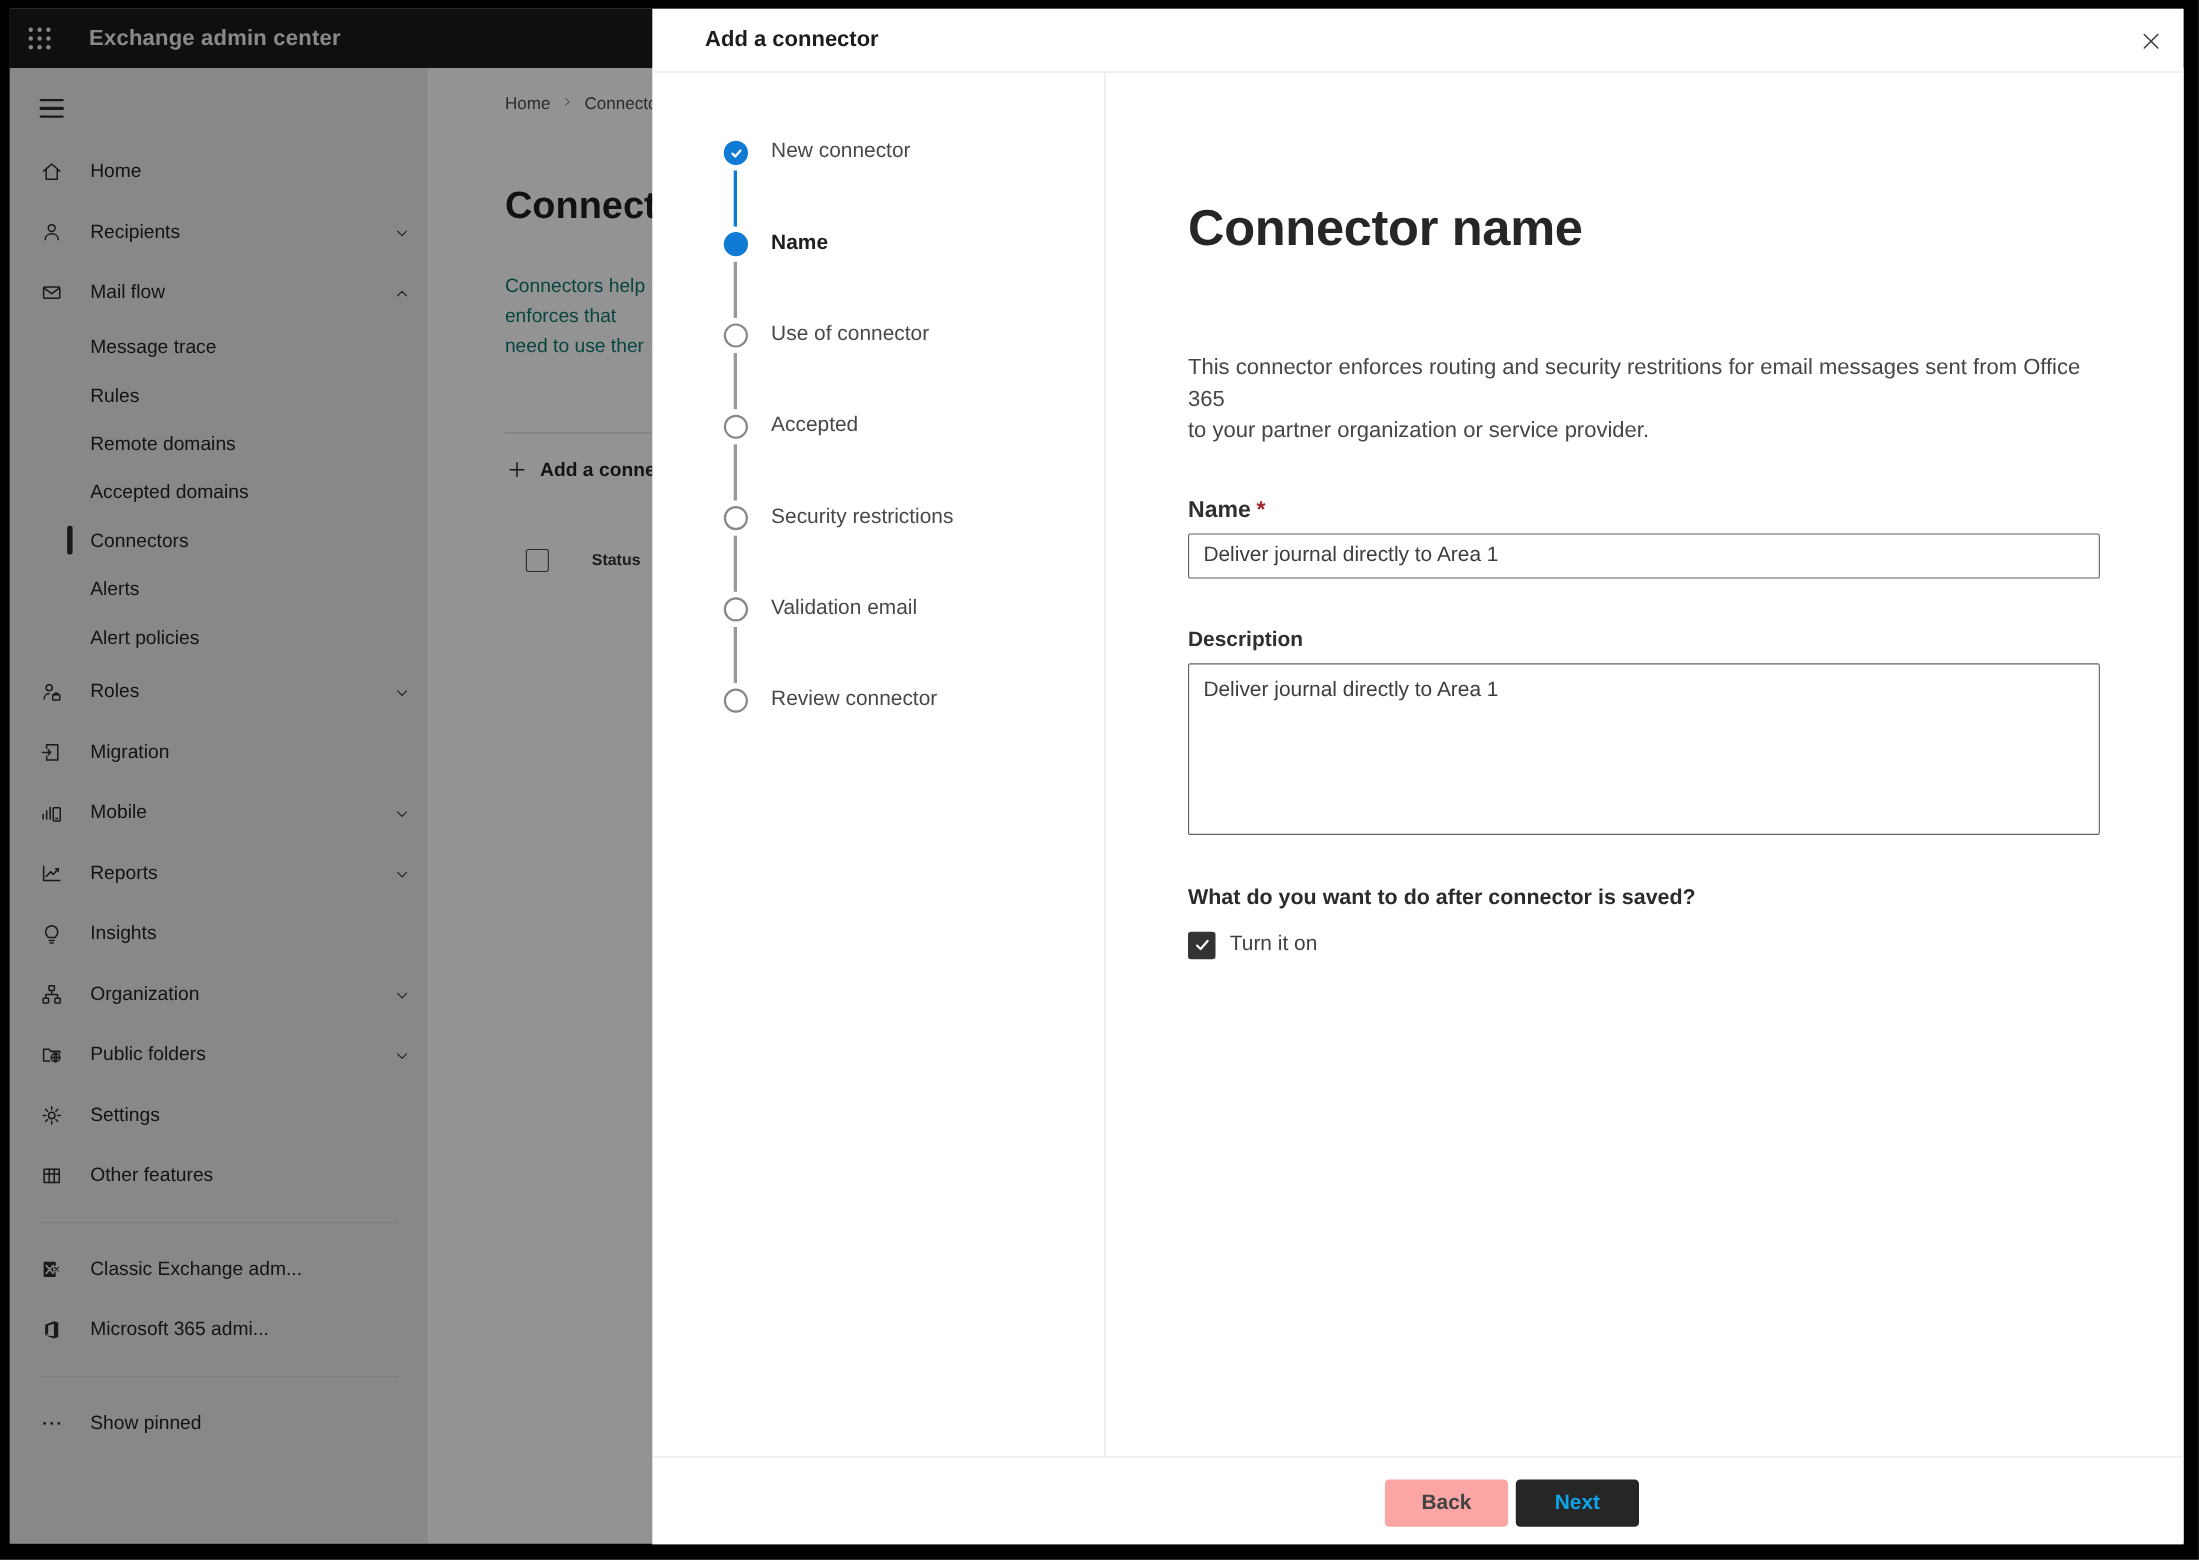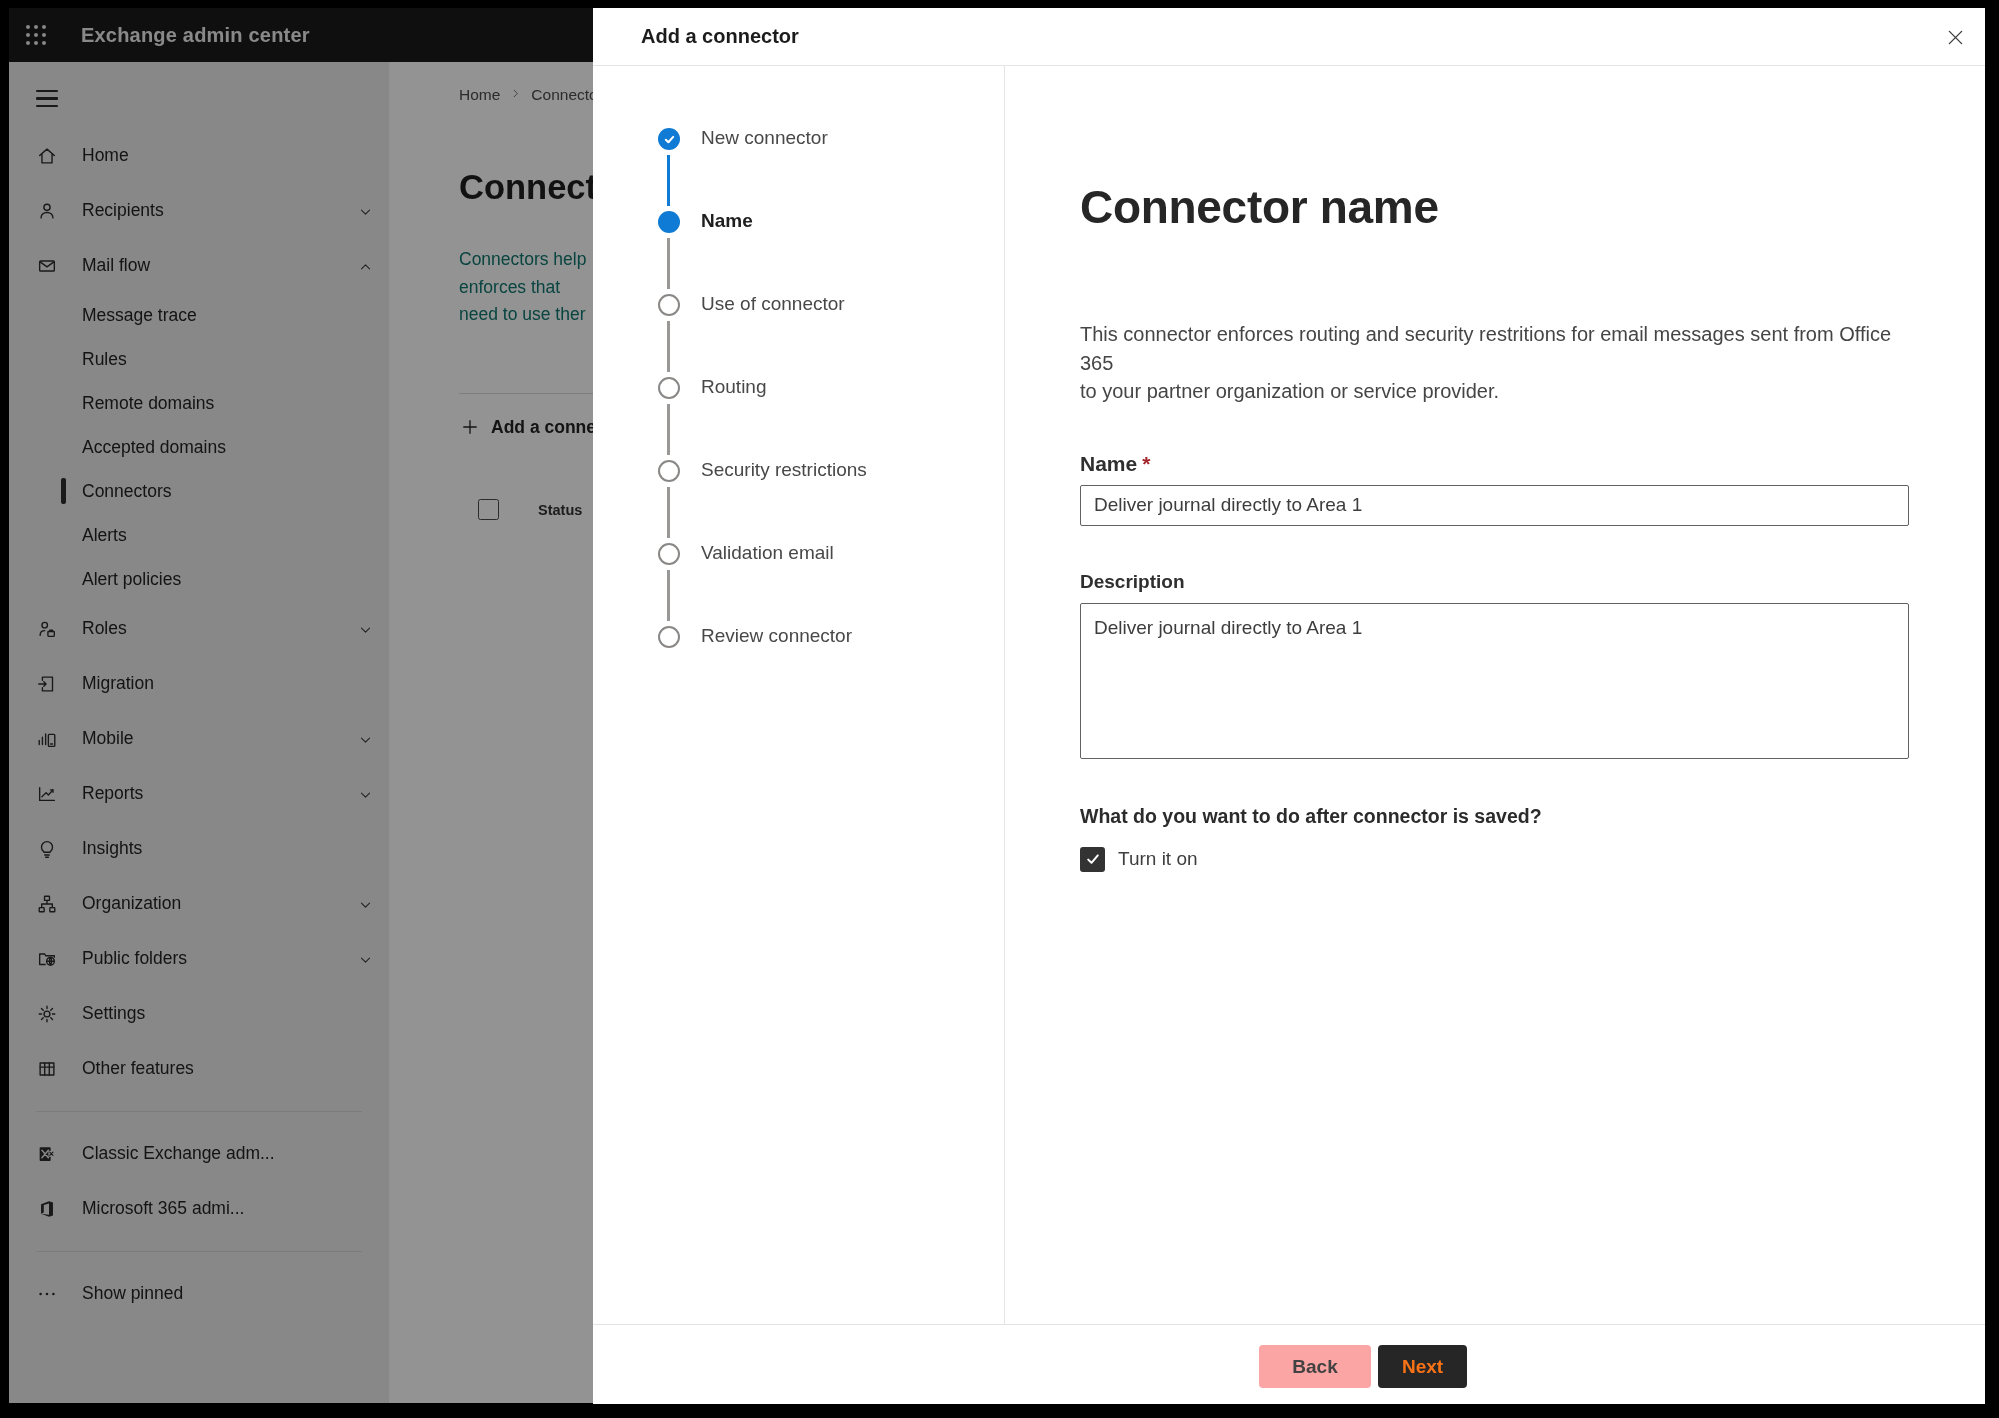--- a/index.html
+++ b/index.html
@@ -80,21 +80,21 @@
   .text-area{display:block;width:100%;height:156px;margin-top:10px;border:1px solid #616161;border-radius:2px;padding:11px 13px;font-size:19px;color:#3d3d3d;font-family:"Liberation Sans",sans-serif;background:#fff;resize:none;outline:none;line-height:25px;}
   .question{margin-top:46px;font-size:19.5px;font-weight:700;color:#2b2b2b;}
   .check-row{margin-top:19px;display:flex;align-items:center;cursor:pointer;}
   .checkbox{width:25px;height:25px;background:#333;border-radius:3px;display:flex;align-items:center;justify-content:center;flex-shrink:0;}
   .checkbox svg{stroke:#fff;fill:none;stroke-width:2;stroke-linecap:round;stroke-linejoin:round;}
   .check-label{margin-left:13px;font-size:19px;color:#3f3f3f;}
   
   .modal-footer{height:80px;border-top:1px solid #e4e4e4;position:relative;flex-shrink:0;}
   .btn{position:absolute;top:20px;height:43px;border:none;border-radius:4px;font-size:19px;font-weight:600;font-family:"Liberation Sans",sans-serif;cursor:pointer;}
   .btn-back{left:666px;width:112px;background:#fca5a5;color:#424242;}
-  .btn-next{left:785px;width:89px;background:var(--btn-dark);color:#f97316;}
+  .btn-next{left:785px;width:112px;background:var(--btn-dark);color:#0ea5e9;}
 </style>
 </head>
 <body>
 
 <div class="app">
   <div class="topbar">
     <div class="waffle">
       <span></span>
         <span></span>
         <span></span>
@@ -360,21 +360,21 @@
 
       <div class="step-dot current" style="top:145px"></div>
       <div class="step-label current" style="top:144px">Name</div>
       <div class="step-line gray" style="top:172px;height:51px"></div>
 
       <div class="step-dot upcoming" style="top:228px"></div>
       <div class="step-label" style="top:227px">Use of connector</div>
       <div class="step-line gray" style="top:255px;height:51px"></div>
 
       <div class="step-dot upcoming" style="top:311px"></div>
-      <div class="step-label" style="top:310px">Routing</div>
+      <div class="step-label" style="top:310px">Accepted</div>
       <div class="step-line gray" style="top:338px;height:51px"></div>
 
       <div class="step-dot upcoming" style="top:394px"></div>
       <div class="step-label" style="top:393px">Security restrictions</div>
       <div class="step-line gray" style="top:421px;height:51px"></div>
 
       <div class="step-dot upcoming" style="top:477px"></div>
       <div class="step-label" style="top:476px">Validation email</div>
       <div class="step-line gray" style="top:504px;height:51px"></div>
 

